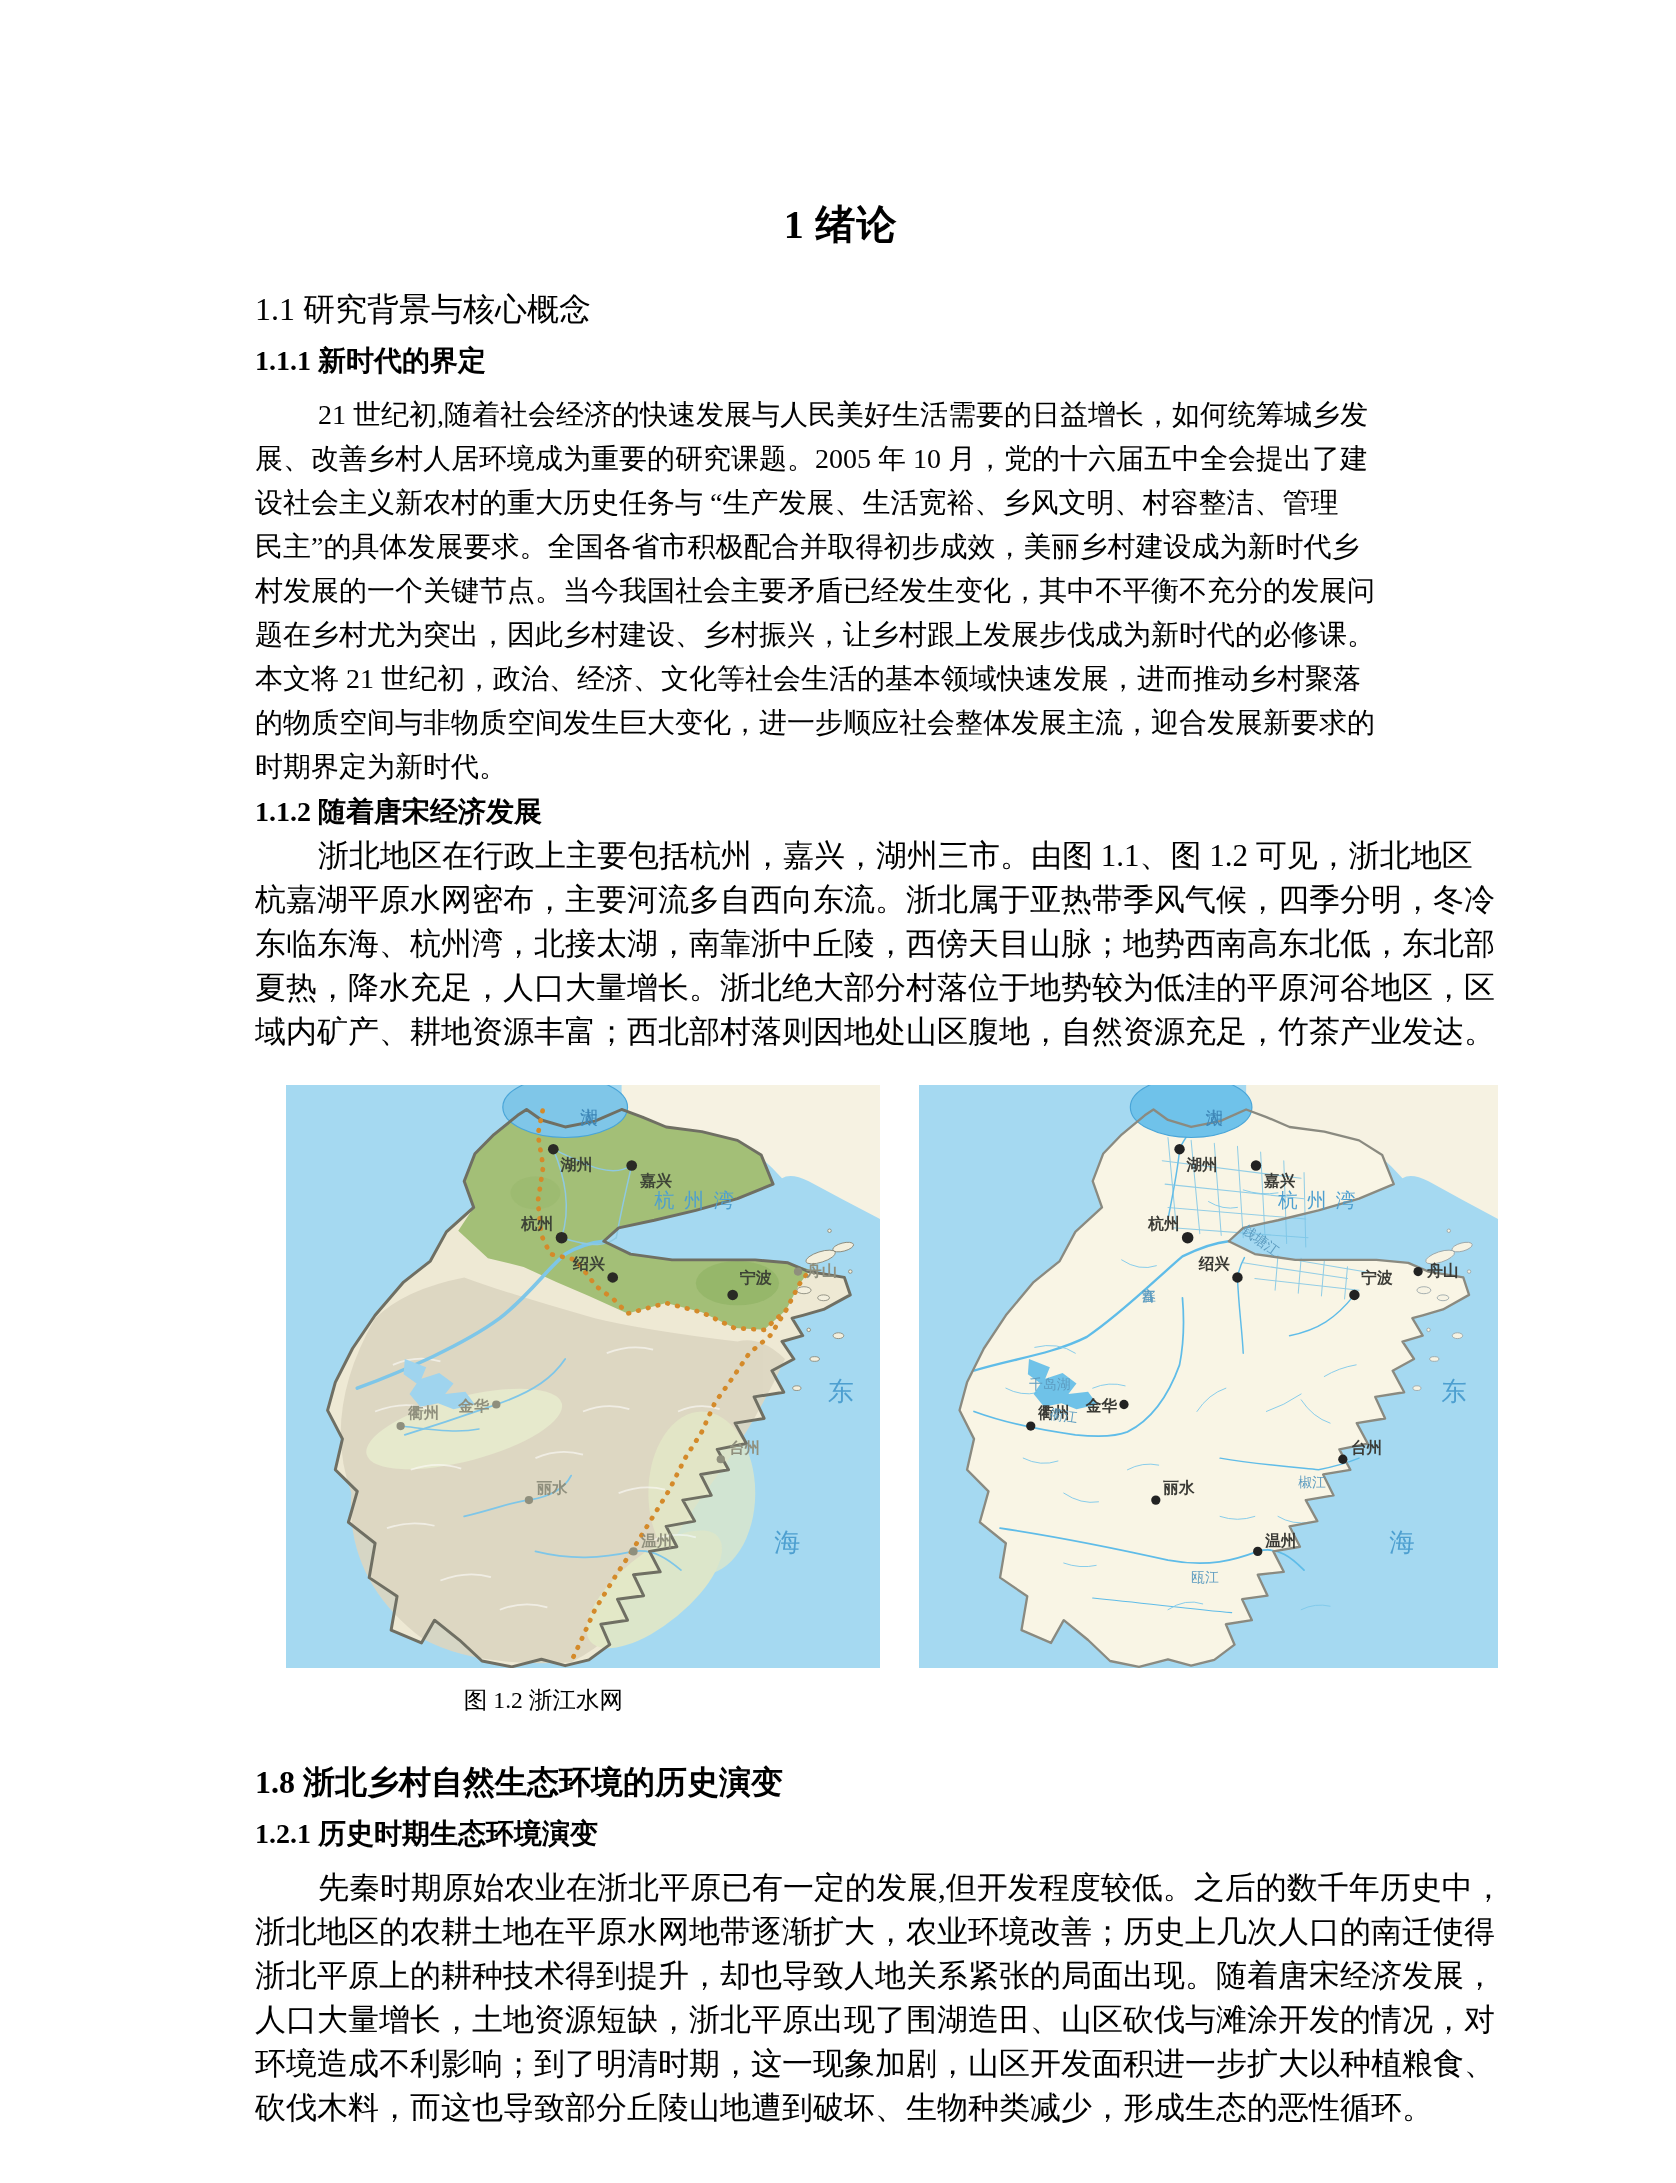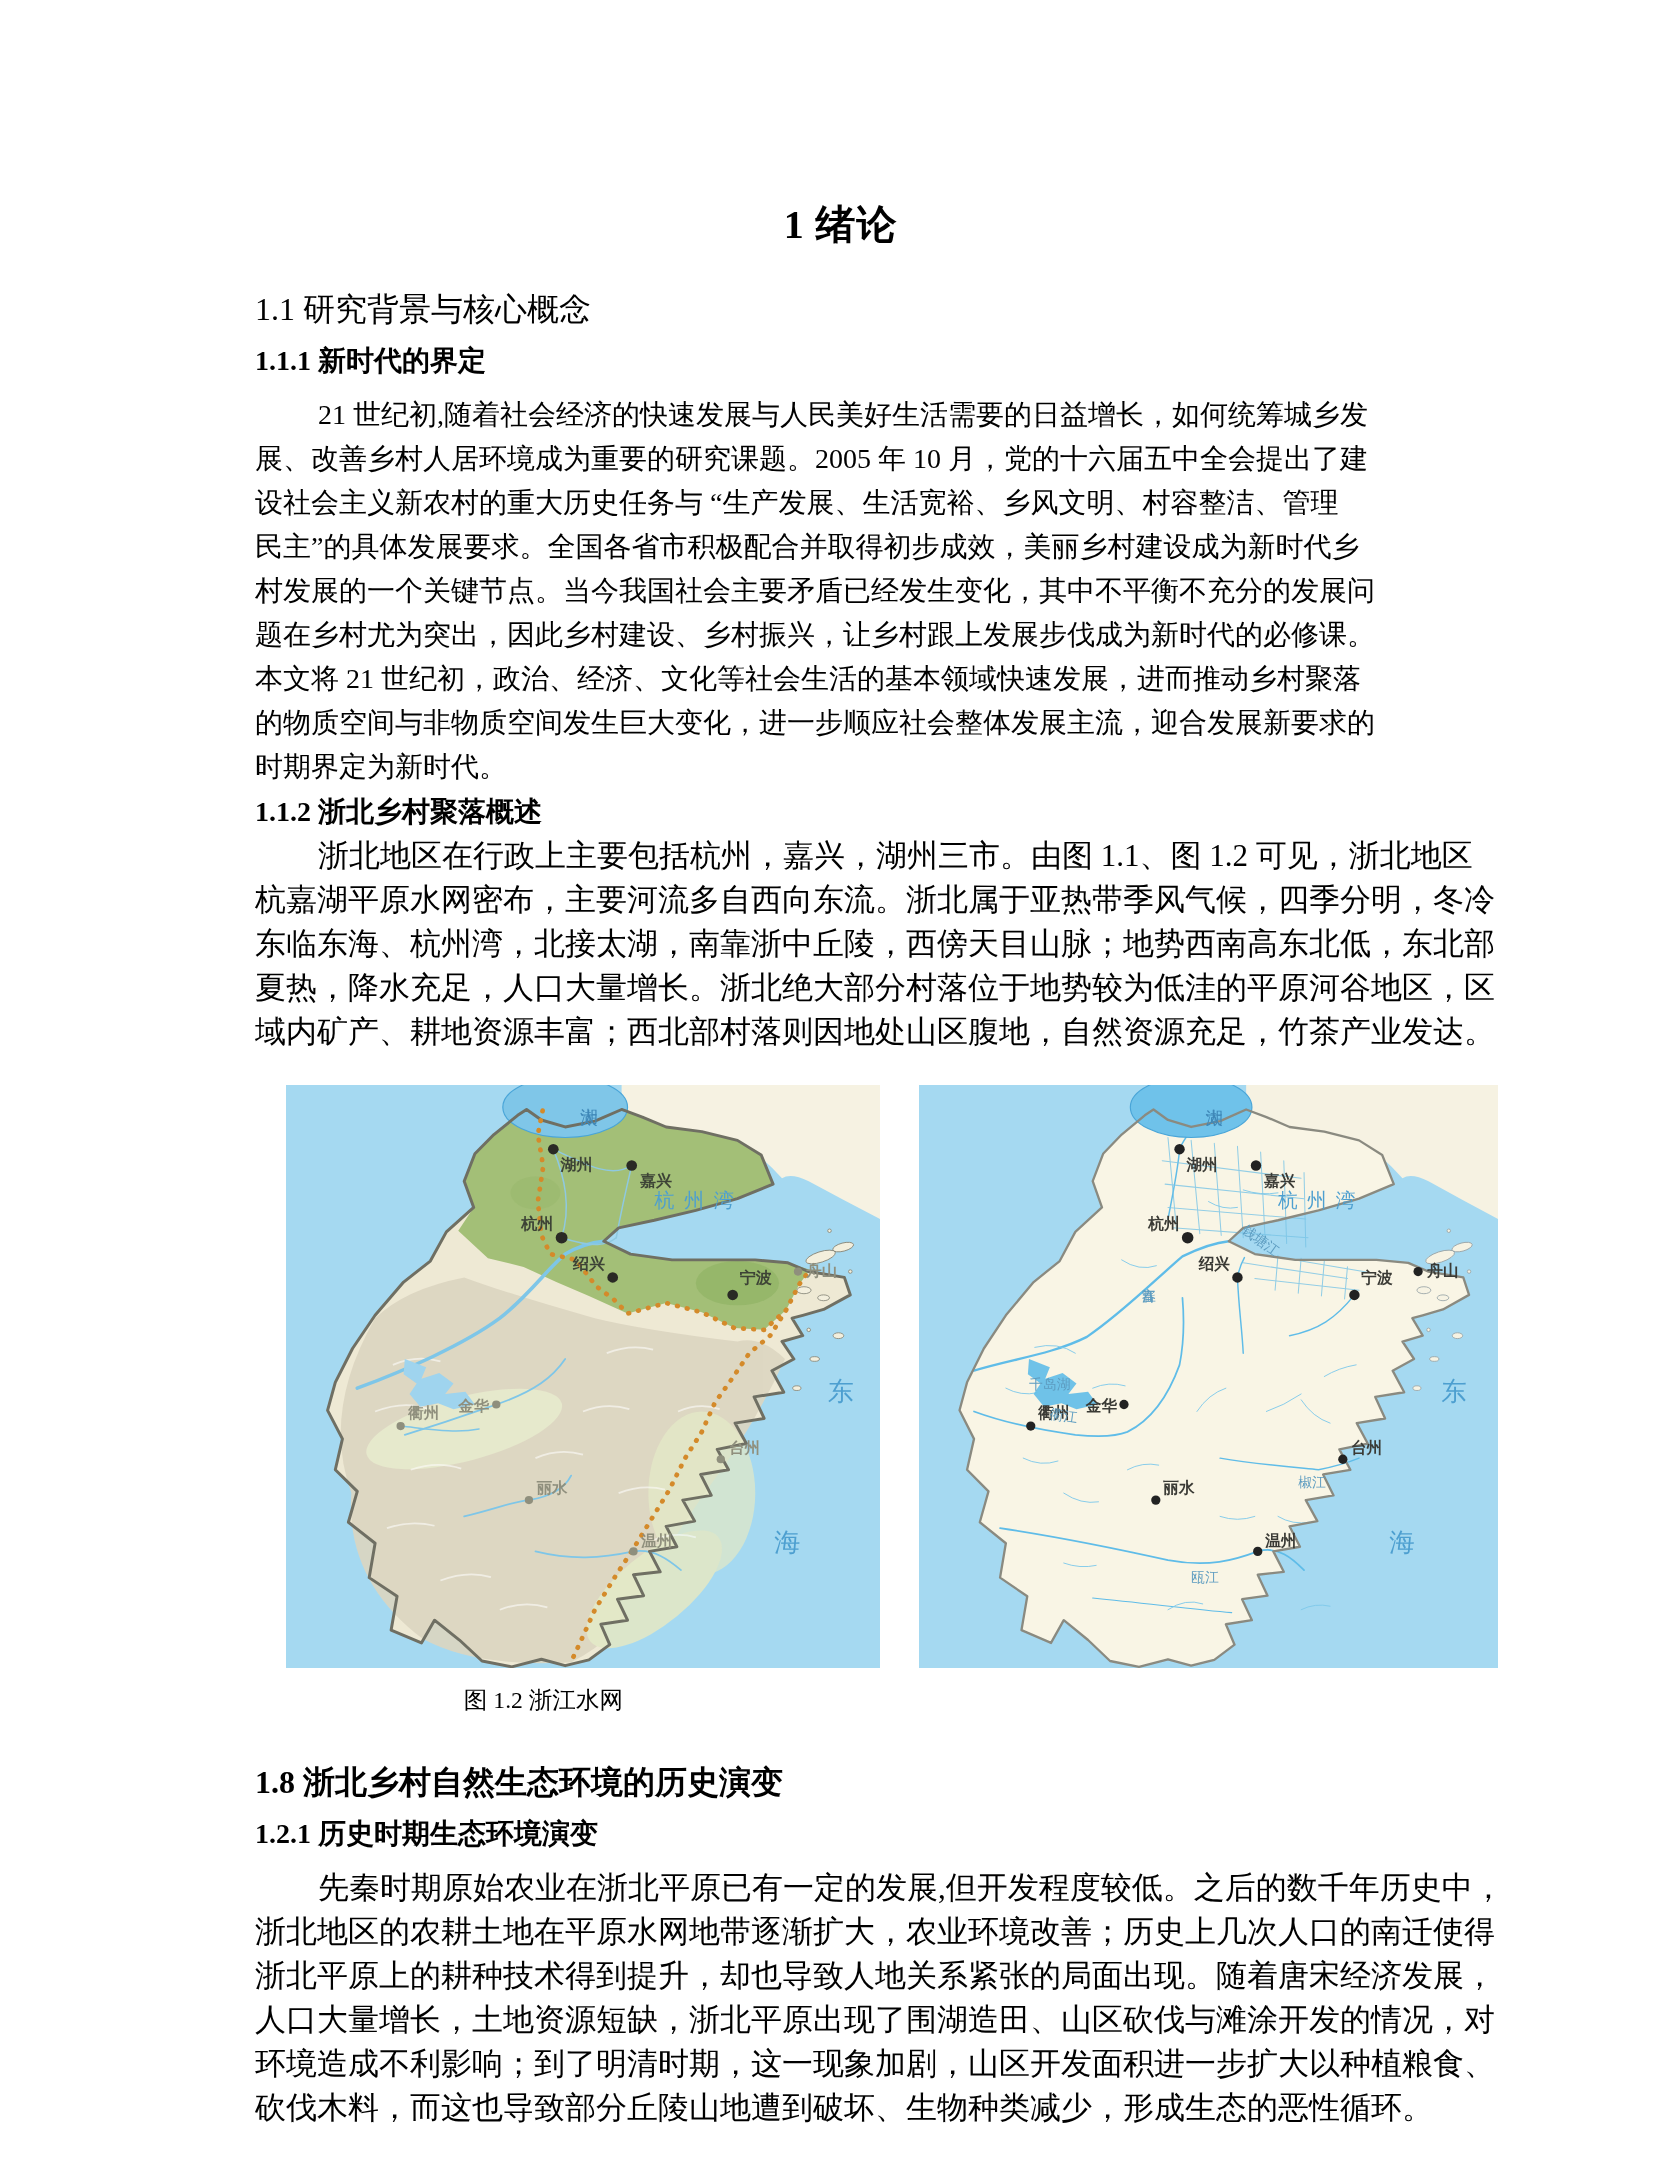--- a/index.html
+++ b/index.html
@@ -67,21 +67,21 @@
       <div class="line">展、改善乡村人居环境成为重要的研究课题。2005 年 10 月，党的十六届五中全会提出了建</div>
       <div class="line">设社会主义新农村的重大历史任务与 “生产发展、生活宽裕、乡风文明、村容整洁、管理</div>
       <div class="line">民主”的具体发展要求。全国各省市积极配合并取得初步成效，美丽乡村建设成为新时代乡</div>
       <div class="line">村发展的一个关键节点。当今我国社会主要矛盾已经发生变化，其中不平衡不充分的发展问</div>
       <div class="line">题在乡村尤为突出，因此乡村建设、乡村振兴，让乡村跟上发展步伐成为新时代的必修课。</div>
       <div class="line">本文将 21 世纪初，政治、经济、文化等社会生活的基本领域快速发展，进而推动乡村聚落</div>
       <div class="line">的物质空间与非物质空间发生巨大变化，进一步顺应社会整体发展主流，迎合发展新要求的</div>
       <div class="line">时期界定为新时代。</div>
     </div>
 
-    <div class="h3b">1.1.2 浙北乡村聚落概述</div>
+    <div class="h3b">1.1.2 随着唐宋经济发展</div>
 
     <div class="para2">
       <div class="line ind">浙北地区在行政上主要包括杭州，嘉兴，湖州三市。由图 1.1、图 1.2 可见，浙北地区</div>
       <div class="line">杭嘉湖平原水网密布，主要河流多自西向东流。浙北属于亚热带季风气候，四季分明，冬冷</div>
       <div class="line">东临东海、杭州湾，北接太湖，南靠浙中丘陵，西傍天目山脉；地势西南高东北低，东北部</div>
       <div class="line">夏热，降水充足，人口大量增长。浙北绝大部分村落位于地势较为低洼的平原河谷地区，区</div>
       <div class="line">域内矿产、耕地资源丰富；西北部村落则因地处山区腹地，自然资源充足，竹茶产业发达。</div>
     </div>
   </div>
 

